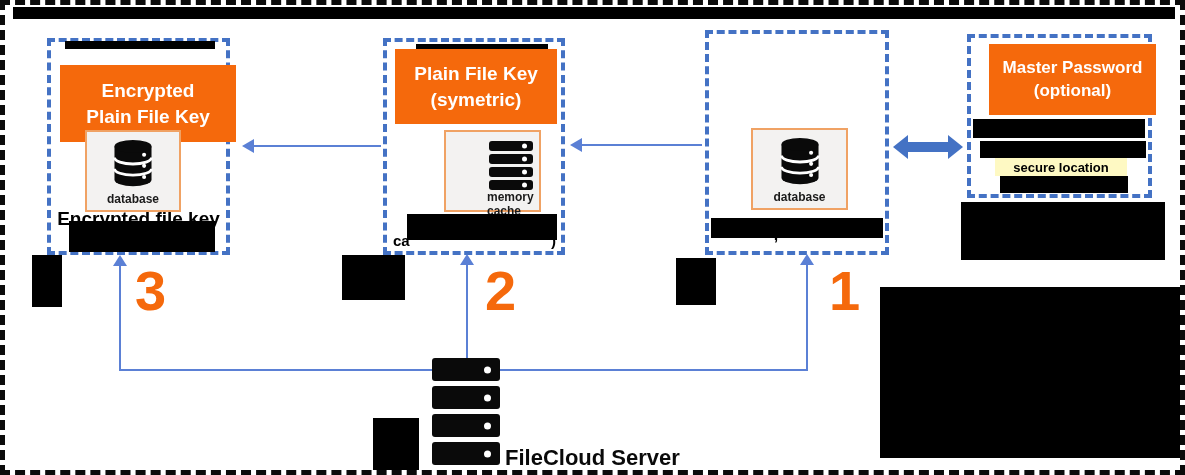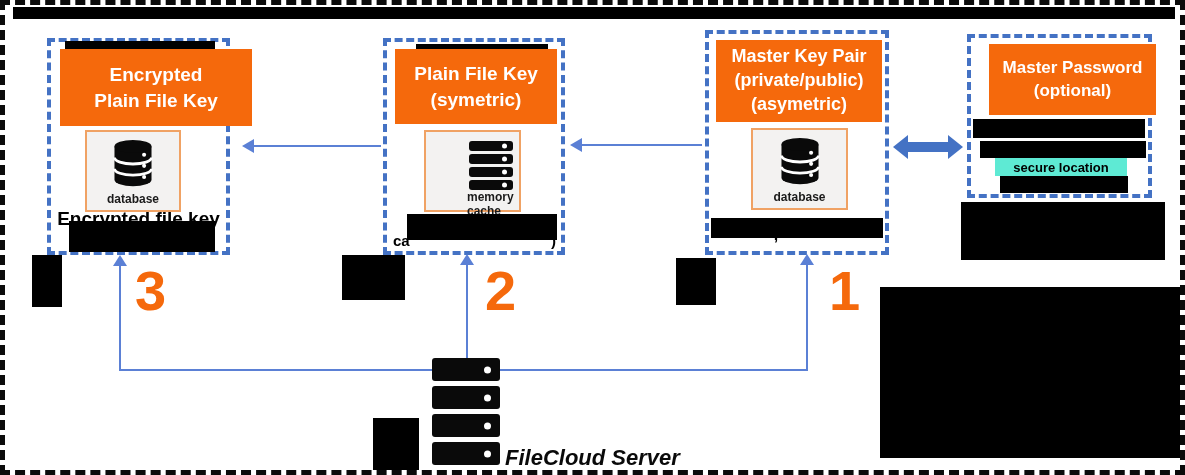--- a/index.html
+++ b/index.html
@@ -53,35 +53,35 @@
     position: absolute; width: 0; height: 0;
     border-top: 12px solid transparent; border-bottom: 12px solid transparent;
     border-right: 15px solid #4472C4;
   }
   .dbl-head-r {
     position: absolute; width: 0; height: 0;
     border-top: 12px solid transparent; border-bottom: 12px solid transparent;
     border-left: 15px solid #4472C4;
   }
   .securelabel {
-    position: absolute; background: #5eead4; color: #000; font-weight: bold; font-size: 13px;
+    position: absolute; background: #fef9c3; color: #000; font-weight: bold; font-size: 13px;
     display: flex; align-items: center; justify-content: center; z-index: 3;
   }
-  .fclabel { position: absolute; font-weight: bold; font-size: 22px; color: #0a0a0a; font-style: italic; }
+  .fclabel { position: absolute; font-weight: bold; font-size: 22px; color: #0a0a0a; }
 </style>
 </head>
 <body>
 
 <div id="frame">
 
   <div class="redact" style="left:8px; top:2px; width:1162px; height:12px;"></div>
 
   <div class="dbox" style="left:42px; top:33px; width:183px; height:217px;">
     <div class="redact" style="left:14px; top:-1px; width:150px; height:8px;"></div>
-    <div class="hdr" style="left:9px; top:7px; width:192px; height:77px; font-size:19px;">Encrypted
+    <div class="hdr" style="left:9px; top:23px; width:176px; height:77px; font-size:19px;">Encrypted
 Plain File Key</div>
     <div class="iconbox" style="left:34px; top:88px; width:96px; height:82px;">
       <svg width="46" height="50" viewBox="0 0 48 54">
         <path d="M4 8 L4 44 A20 7 0 0 0 44 44 L44 8" fill="#0a0a0a"></path>
         <ellipse cx="24" cy="8" rx="20" ry="7" fill="#0a0a0a"></ellipse>
         <path d="M4 20 A20 7 0 0 0 44 20" stroke="#fff" stroke-width="3" fill="none"></path>
         <path d="M4 32 A20 7 0 0 0 44 32" stroke="#fff" stroke-width="3" fill="none"></path>
         <circle cx="36" cy="17" r="2.2" fill="#fff"></circle>
         <circle cx="36" cy="29" r="2.2" fill="#fff"></circle>
         <circle cx="36" cy="41" r="2.2" fill="#fff"></circle>
@@ -89,38 +89,35 @@
       <div class="iconlabel">database</div>
     </div>
     <div class="caption" style="left:0; top:166px; width:175px; font-size:19px;">Encrypted file key</div>
     <div class="redact" style="left:18px; top:179px; width:146px; height:31px;"></div>
   </div>
 
   <div class="dbox" style="left:378px; top:33px; width:182px; height:217px;">
     <div class="redact" style="left:29px; top:2px; width:132px; height:6px;"></div>
     <div class="hdr" style="left:8px; top:7px; width:162px; height:75px; font-size:19px;">Plain File Key
 (symetric)</div>
-    <div class="iconbox" style="left:37px; top:88px; width:97px; height:82px;padding-left:41px;">
+    <div class="iconbox" style="left:57px; top:88px; width:97px; height:82px;padding-left:41px;">
       <div style="display:flex; flex-direction:column; gap:3px; margin-top:2px;">
         <div class="srvbar small" style="width:44px; height:10px;"></div>
         <div class="srvbar small" style="width:44px; height:10px;"></div>
         <div class="srvbar small" style="width:44px; height:10px;"></div>
         <div class="srvbar small" style="width:44px; height:10px;"></div>
       </div>
       <div class="iconlabel">memory cache</div>
     </div>
     <div class="caption" style="left:6px; top:190px; width:24px; font-size:15px; text-align:left;">ca</div>
     <div class="caption" style="left:164px; top:190px; width:12px; font-size:15px; text-align:left;">)</div>
     <div class="redact" style="left:20px; top:172px; width:150px; height:26px;"></div>
   </div>
 
   <div class="dbox" style="left:700px; top:25px; width:184px; height:225px;">
-    <div class="hdr" style="left:7px; top:6px; width:166px; height:82px; font-size:18px;">Master Key Pair
-(private/public)
-(asymetric)</div>
     <div class="iconbox" style="left:42px; top:94px; width:97px; height:82px;">
       <svg width="46" height="50" viewBox="0 0 48 54">
         <path d="M4 8 L4 44 A20 7 0 0 0 44 44 L44 8" fill="#0a0a0a"></path>
         <ellipse cx="24" cy="8" rx="20" ry="7" fill="#0a0a0a"></ellipse>
         <path d="M4 20 A20 7 0 0 0 44 20" stroke="#fff" stroke-width="3" fill="none"></path>
         <path d="M4 32 A20 7 0 0 0 44 32" stroke="#fff" stroke-width="3" fill="none"></path>
         <circle cx="36" cy="17" r="2.2" fill="#fff"></circle>
         <circle cx="36" cy="29" r="2.2" fill="#fff"></circle>
         <circle cx="36" cy="41" r="2.2" fill="#fff"></circle>
       </svg>

